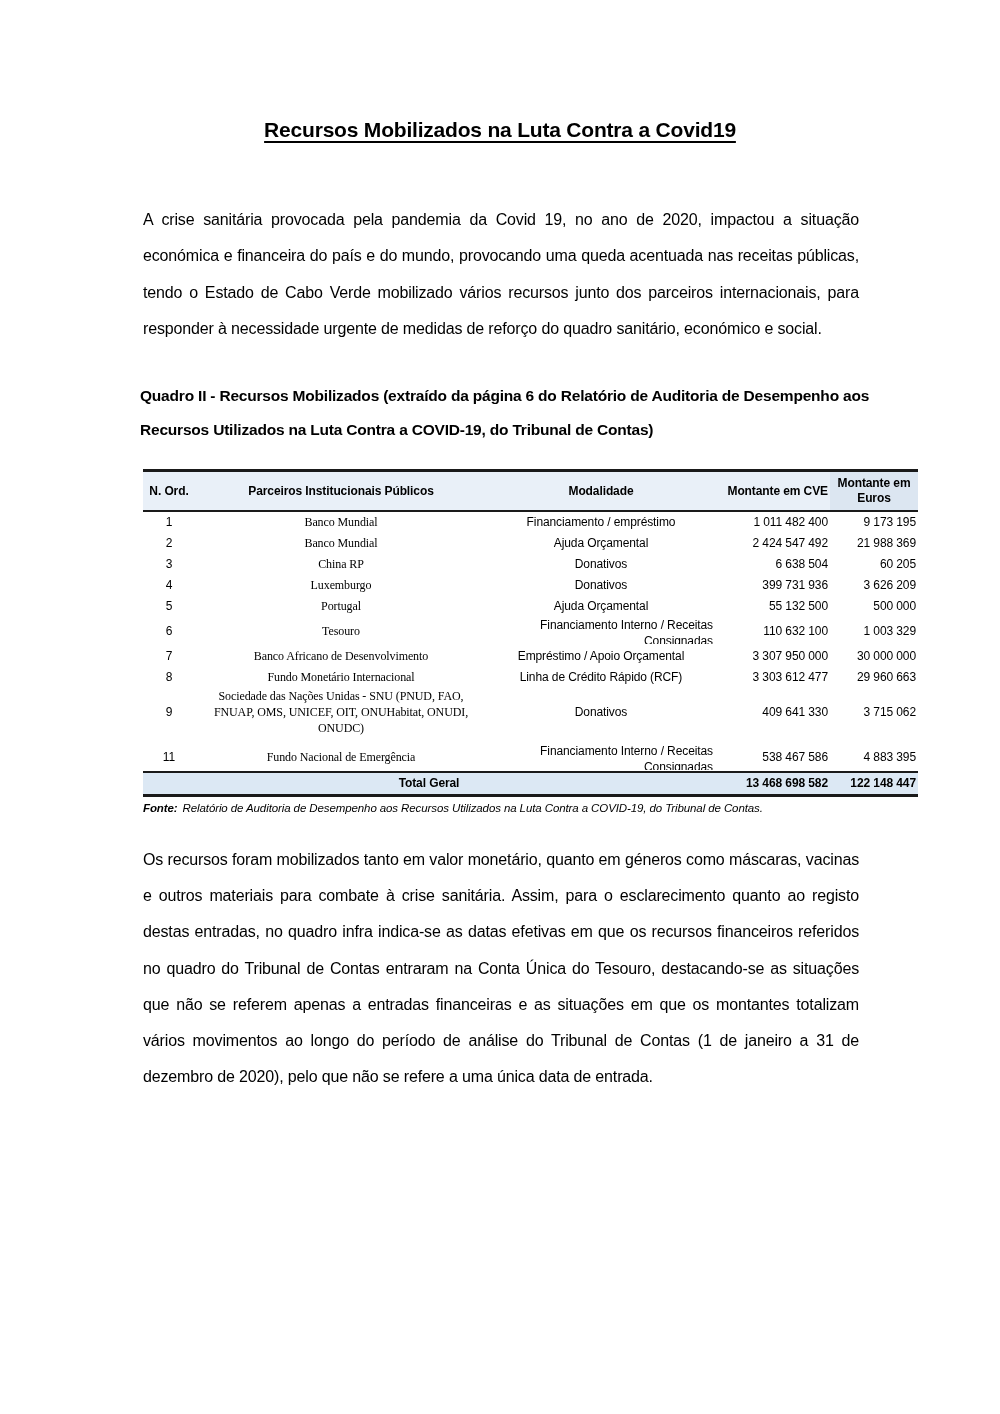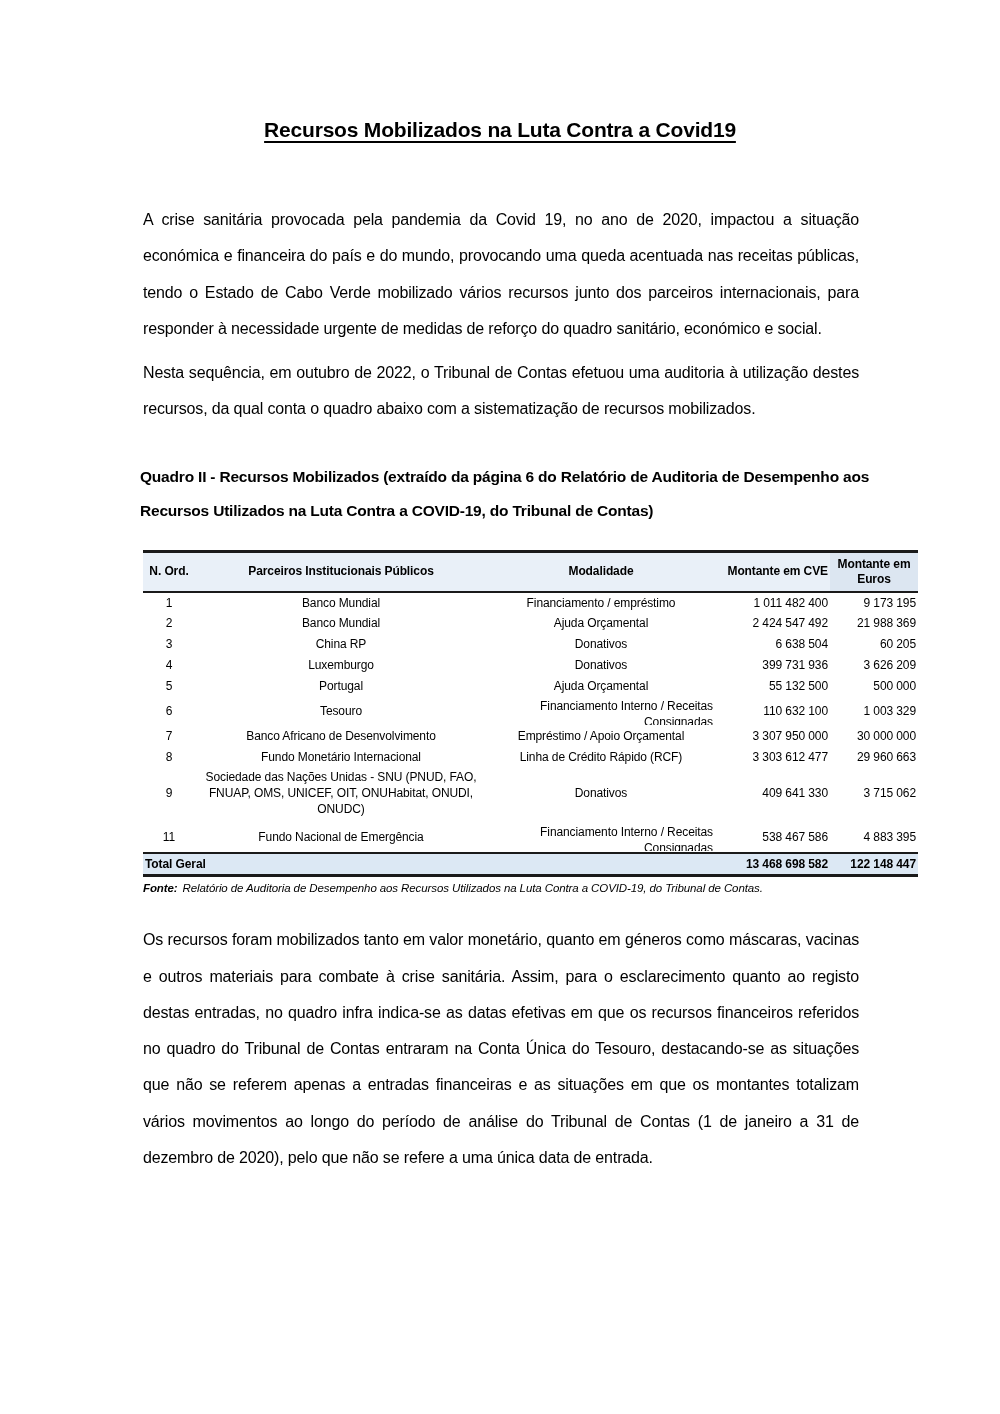--- a/index.html
+++ b/index.html
@@ -53,52 +53,51 @@
   th.h-nord{text-align:center;}
   th.h-partner{text-align:center;}
   th.h-modality{text-align:center;}
   th.h-cve{text-align:right;padding-right:6px;}
   th.h-eur{text-align:center;background:var(--header-last-bg);margin-left:36px;}
   table.res td{
     padding:1px 2px;vertical-align:middle;line-height:16px;
   }
   tr.data-row{height:21px;}
   td.c-nord{text-align:center;}
-  td.c-partner{text-align:center;}
+  td.c-partner{text-align:center;font-family:Liberation Serif, serif;}
   td.c-modality{text-align:center;}
   td.c-cve{text-align:right;padding-right:6px;white-space:nowrap;}
   td.c-eur{text-align:right;padding-right:4px;white-space:nowrap;}
   tr.row-tall{height:52px;}
   tr.row-tall td{padding-bottom:6px;}
   .clip2{
     height:27px;overflow:hidden;line-height:16px;text-align:right;
   }
   tr.total-row{
     background:var(--total-bg);height:23px;
     border-top:2px solid var(--border-dark);
   }
   tr.total-row td{font-weight:bold;}
-  td.c-total-label{text-align:left;}
+  td.c-total-label{text-align:center;}
 
   .fonte{
     width:775px;margin:5px 0 0 143px;
     font-size:11.5px;font-style:italic;letter-spacing:-0.1px;
   }
   .fonte .fonte-label{font-weight:bold;margin-right:5px;}
 </style>
 </head>
 <body>
 
 <div class="page">
 
   <h1 class="doc-title"><span>Recursos Mobilizados na Luta Contra a Covid19</span></h1>
 
   <p class="body-text p1">A crise sanitária provocada pela pandemia da Covid 19, no ano de 2020, impactou a situação económica e financeira do país e do mundo, provocando uma queda acentuada nas receitas públicas, tendo o Estado de Cabo Verde mobilizado vários recursos junto dos parceiros internacionais, para responder à necessidade urgente de medidas de reforço do quadro sanitário, económico e social.</p>
 
-  <p class="body-text p2">Nesta sequência, em outubro de 2022, o Tribunal de Contas efetuou uma auditoria à utilização destes recursos, da qual conta o quadro abaixo com a sistematização de recursos mobilizados.</p>
 
   <div class="table-caption">Quadro II - Recursos Mobilizados (extraído da página 6 do Relatório de Auditoria de Desempenho aos Recursos Utilizados na Luta Contra a COVID-19, do Tribunal de Contas)</div>
 
   <table class="res">
     <colgroup>
       <col style="width:52px">
         <col style="width:292px">
         <col style="width:228px">
         <col style="width:115px">
         <col style="width:88px">

